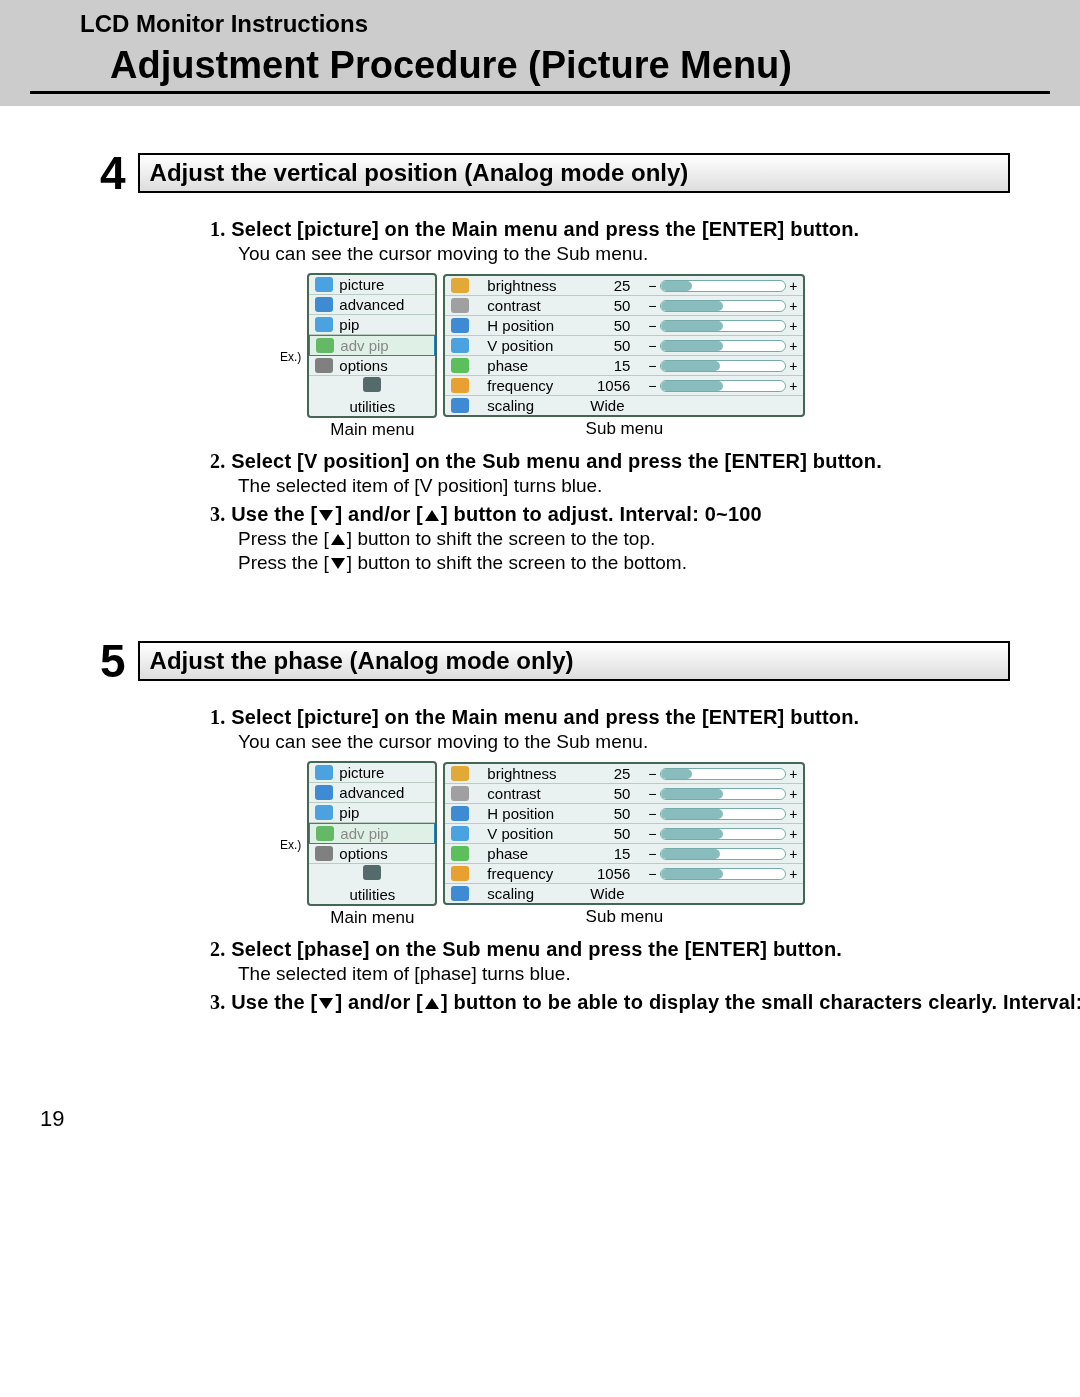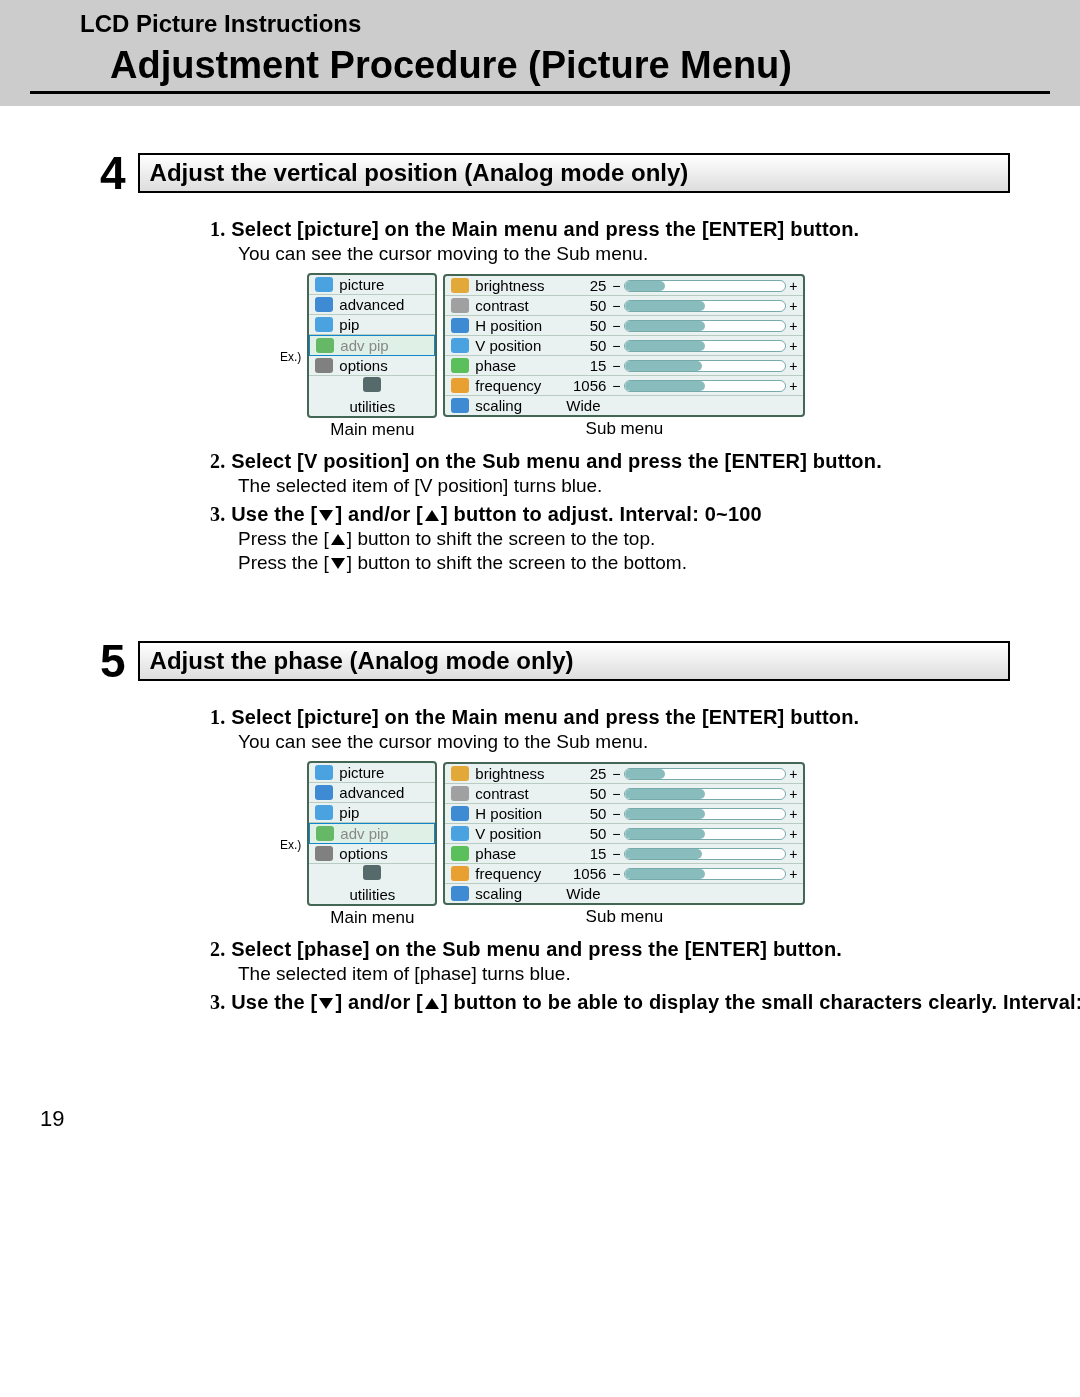--- a/index.html
+++ b/index.html
@@ -19,40 +19,40 @@
   .osd-wrap { display: flex; align-items: center; gap: 6px; margin: 8px 0 10px 70px; }
   .ex-label { font-size: 12px; }
   .menu-block { display: flex; flex-direction: column; align-items: center; }
   .menu-caption { font-size: 17px; margin-top: 2px; }
   .main-menu { border: 2px solid #465; border-radius: 4px; background: #e9f1f1; width: 130px; font-size: 15px; overflow: hidden;}
   .main-menu .row { display: flex; align-items: center; gap: 6px; padding: 1px 6px; border-bottom: 1px solid #b8ccc2; }
   .main-menu .row:last-child { border-bottom: none; flex-direction: column; }
   .main-menu .row.sel { border: 1px solid #1188cc; background: #dff1e7; color:#888; }
   .ico { width: 18px; height: 15px; border-radius: 3px; display: inline-flex; align-items:center; justify-content:center; font-size:11px; color:#fff; }
   .sub-menu { border: 2px solid #465; border-radius: 4px; background: #e9f1f1; width: 362px; font-size: 15px; overflow:hidden;}
-  .sub-menu .srow { display: flex; align-items: center; padding: 1px 6px; border-bottom: 1px solid #b8ccc2; gap:6px;}
+  .sub-menu .srow { display: flex; align-items: center; padding: 1px 6px; border-bottom: 1px solid #b8ccc2; gap:18px;}
   .sub-menu .srow:last-child { border-bottom:none; }
   .sub-menu .lbl { width: 85px; }
   .sub-menu .val { width: 40px; text-align: right; }
   .bar-wrap { display:flex; align-items:center; gap:3px; flex:1; }
   .bar { flex:1; height: 12px; background: #fff; border:1px solid #7aa; border-radius: 6px; position:relative; overflow:hidden;}
   .bar-fill { position:absolute; left:0; top:0; bottom:0; background:#89bdbd; border-radius:6px; }
   .sign { font-size: 14px; }
   .wide { flex:1; text-align:left; padding-right:4px; }
   .pageno { font-size: 22px; margin-top: 12px; margin-left: 40px; }
   .tri { display:inline-block; width:0; height:0; border-left:7px solid transparent; border-right:7px solid transparent; vertical-align:middle; margin:0 2px;}
   .tri-dn { border-top:11px solid #000; }
   .tri-up { border-bottom:11px solid #000; }
   .txt-tri-wrap { white-space: nowrap; }
 </style>
 </head>
 <body>
 
 <div class="header">
-  <div class="header-top">LCD Picture Instructions</div>
+  <div class="header-top">LCD Monitor Instructions</div>
   <div class="header-main">Adjustment Procedure (Picture Menu)</div>
 </div>
 
 <div class="page" id="page">
     <div class="section">
     <div class="section-head">
       <div class="section-num">4</div>
       <div class="section-title">Adjust the vertical position (Analog mode only)</div>
     </div>
       <div class="step">

